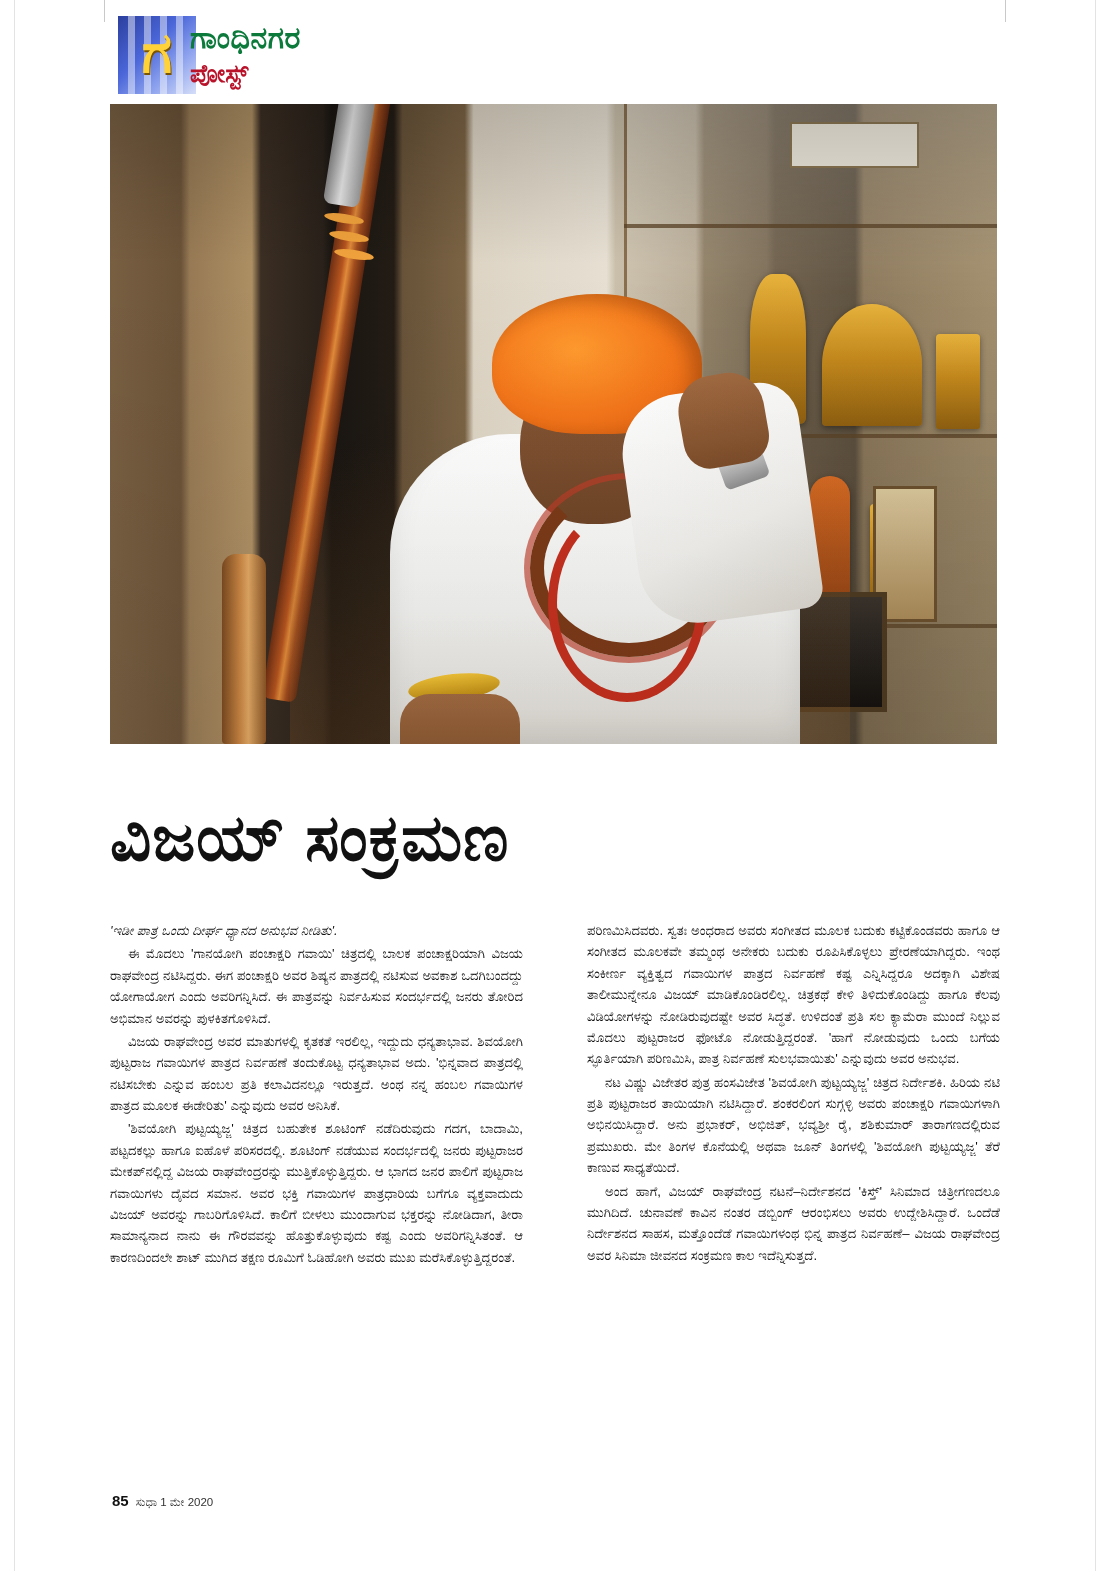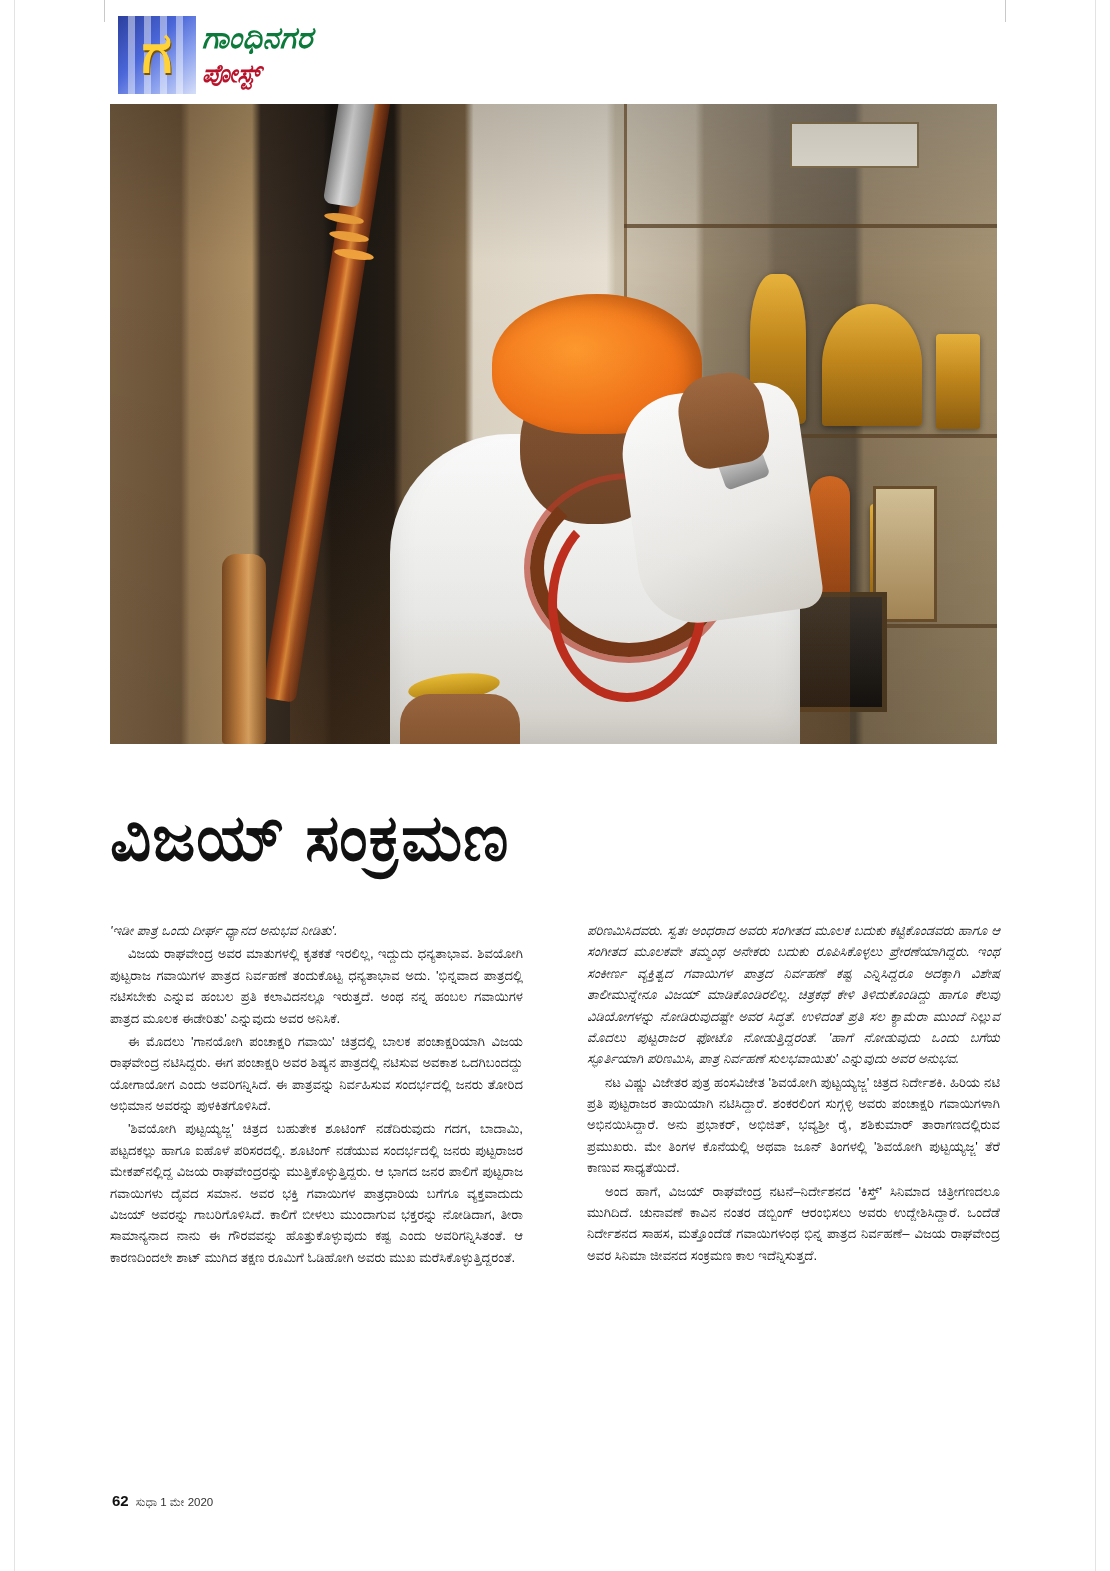--- a/index.html
+++ b/index.html
@@ -68,24 +68,23 @@
     transform: translate(-50%,-50%);
     color: #ffd23a;
     font-size: 56px;
     font-weight: bold;
     font-family: "Liberation Serif", serif;
     text-shadow: 1px 2px 0 #7a5400;
     line-height: 1;
   }
   .logo-text {
     position: absolute;
-    left: 92px;
+    left: 80px;
     top: 14px;
     width: 210px;
-    font-style: italic;
   }
   .logo-text .line1 {
     color: #0b7a3b;
     font-size: 30px;
     font-weight: bold;
     letter-spacing: 0.5px;
     line-height: 1.05;
     white-space: nowrap;
   }
   .logo-text .line2 {
@@ -355,21 +354,20 @@
   .col p {
     margin: 0 0 2px 0;
     font-size: 13.2px;
     line-height: 1.62;
     color: #111111;
     text-align: justify;
     text-indent: 18px;
   }
   .col p.no-indent {
     text-indent: 0;
-    font-style: italic;
   }
   .col p.lead {
     text-indent: 0;
     font-style: italic;
   }
 
   
   .footer {
     position: absolute;
     left: 112px;
@@ -450,29 +448,29 @@
       <div class="hand2"></div>
     </div>
     <div class="overlay-shadow"></div>
   </div>
 
   <h1 class="headline">ವಿಜಯ್ ಸಂಕ್ರಮಣ</h1>
 
   <div class="columns">
     <div class="col">
       <p class="lead">'ಇಡೀ ಪಾತ್ರ ಒಂದು ದೀರ್ಘ ಧ್ಯಾನದ ಅನುಭವ ನೀಡಿತು'.</p>
+      <p>ಈ ಮೊದಲು 'ಗಾನಯೋಗಿ ಪಂಚಾಕ್ಷರಿ ಗವಾಯಿ' ಚಿತ್ರದಲ್ಲಿ ಬಾಲಕ ಪಂಚಾಕ್ಷರಿಯಾಗಿ ವಿಜಯ ರಾಘವೇಂದ್ರ ನಟಿಸಿದ್ದರು. ಈಗ ಪಂಚಾಕ್ಷರಿ ಅವರ ಶಿಷ್ಯನ ಪಾತ್ರದಲ್ಲಿ ನಟಿಸುವ ಅವಕಾಶ ಒದಗಿಬಂದದ್ದು ಯೋಗಾಯೋಗ ಎಂದು ಅವರಿಗನ್ನಿಸಿದೆ. ಈ ಪಾತ್ರವನ್ನು ನಿರ್ವಹಿಸುವ ಸಂದರ್ಭದಲ್ಲಿ ಜನರು ತೋರಿದ ಅಭಿಮಾನ ಅವರನ್ನು ಪುಳಕಿತಗೊಳಿಸಿದೆ.</p>
       <p>ವಿಜಯ ರಾಘವೇಂದ್ರ ಅವರ ಮಾತುಗಳಲ್ಲಿ ಕೃತಕತೆ ಇರಲಿಲ್ಲ, ಇದ್ದುದು ಧನ್ಯತಾಭಾವ. ಶಿವಯೋಗಿ ಪುಟ್ಟರಾಜ ಗವಾಯಿಗಳ ಪಾತ್ರದ ನಿರ್ವಹಣೆ ತಂದುಕೊಟ್ಟ ಧನ್ಯತಾಭಾವ ಅದು. 'ಭಿನ್ನವಾದ ಪಾತ್ರದಲ್ಲಿ ನಟಿಸಬೇಕು ಎನ್ನುವ ಹಂಬಲ ಪ್ರತಿ ಕಲಾವಿದನಲ್ಲೂ ಇರುತ್ತದೆ. ಅಂಥ ನನ್ನ ಹಂಬಲ ಗವಾಯಿಗಳ ಪಾತ್ರದ ಮೂಲಕ ಈಡೇರಿತು' ಎನ್ನುವುದು ಅವರ ಅನಿಸಿಕೆ.</p>
-      <p>ಈ ಮೊದಲು 'ಗಾನಯೋಗಿ ಪಂಚಾಕ್ಷರಿ ಗವಾಯಿ' ಚಿತ್ರದಲ್ಲಿ ಬಾಲಕ ಪಂಚಾಕ್ಷರಿಯಾಗಿ ವಿಜಯ ರಾಘವೇಂದ್ರ ನಟಿಸಿದ್ದರು. ಈಗ ಪಂಚಾಕ್ಷರಿ ಅವರ ಶಿಷ್ಯನ ಪಾತ್ರದಲ್ಲಿ ನಟಿಸುವ ಅವಕಾಶ ಒದಗಿಬಂದದ್ದು ಯೋಗಾಯೋಗ ಎಂದು ಅವರಿಗನ್ನಿಸಿದೆ. ಈ ಪಾತ್ರವನ್ನು ನಿರ್ವಹಿಸುವ ಸಂದರ್ಭದಲ್ಲಿ ಜನರು ತೋರಿದ ಅಭಿಮಾನ ಅವರನ್ನು ಪುಳಕಿತಗೊಳಿಸಿದೆ.</p>
       <p>'ಶಿವಯೋಗಿ ಪುಟ್ಟಯ್ಯಜ್ಜ' ಚಿತ್ರದ ಬಹುತೇಕ ಶೂಟಿಂಗ್ ನಡೆದಿರುವುದು ಗದಗ, ಬಾದಾಮಿ, ಪಟ್ಟದಕಲ್ಲು ಹಾಗೂ ಐಹೊಳೆ ಪರಿಸರದಲ್ಲಿ. ಶೂಟಿಂಗ್ ನಡೆಯುವ ಸಂದರ್ಭದಲ್ಲಿ ಜನರು ಪುಟ್ಟರಾಜರ ಮೇಕಪ್‌ನಲ್ಲಿದ್ದ ವಿಜಯ ರಾಘವೇಂದ್ರರನ್ನು ಮುತ್ತಿಕೊಳ್ಳುತ್ತಿದ್ದರು. ಆ ಭಾಗದ ಜನರ ಪಾಲಿಗೆ ಪುಟ್ಟರಾಜ ಗವಾಯಿಗಳು ದೈವದ ಸಮಾನ. ಅವರ ಭಕ್ತಿ ಗವಾಯಿಗಳ ಪಾತ್ರಧಾರಿಯ ಬಗೆಗೂ ವ್ಯಕ್ತವಾದುದು ವಿಜಯ್ ಅವರನ್ನು ಗಾಬರಿಗೊಳಿಸಿದೆ. ಕಾಲಿಗೆ ಬೀಳಲು ಮುಂದಾಗುವ ಭಕ್ತರನ್ನು ನೋಡಿದಾಗ, ತೀರಾ ಸಾಮಾನ್ಯನಾದ ನಾನು ಈ ಗೌರವವನ್ನು ಹೊತ್ತುಕೊಳ್ಳುವುದು ಕಷ್ಟ ಎಂದು ಅವರಿಗನ್ನಿಸಿತಂತೆ. ಆ ಕಾರಣದಿಂದಲೇ ಶಾಟ್ ಮುಗಿದ ತಕ್ಷಣ ರೂಮಿಗೆ ಓಡಿಹೋಗಿ ಅವರು ಮುಖ ಮರೆಸಿಕೊಳ್ಳುತ್ತಿದ್ದರಂತೆ.</p>
     </div>
     <div class="col">
       <p class="no-indent">ಪರಿಣಮಿಸಿದವರು. ಸ್ವತಃ ಅಂಧರಾದ ಅವರು ಸಂಗೀತದ ಮೂಲಕ ಬದುಕು ಕಟ್ಟಿಕೊಂಡವರು ಹಾಗೂ ಆ ಸಂಗೀತದ ಮೂಲಕವೇ ತಮ್ಮಂಥ ಅನೇಕರು ಬದುಕು ರೂಪಿಸಿಕೊಳ್ಳಲು ಪ್ರೇರಣೆಯಾಗಿದ್ದರು. ಇಂಥ ಸಂಕೀರ್ಣ ವ್ಯಕ್ತಿತ್ವದ ಗವಾಯಿಗಳ ಪಾತ್ರದ ನಿರ್ವಹಣೆ ಕಷ್ಟ ಎನ್ನಿಸಿದ್ದರೂ ಅದಕ್ಕಾಗಿ ವಿಶೇಷ ತಾಲೀಮುನ್ನೇನೂ ವಿಜಯ್ ಮಾಡಿಕೊಂಡಿರಲಿಲ್ಲ. ಚಿತ್ರಕಥೆ ಕೇಳಿ ತಿಳಿದುಕೊಂಡಿದ್ದು ಹಾಗೂ ಕೆಲವು ವಿಡಿಯೋಗಳನ್ನು ನೋಡಿರುವುದಷ್ಟೇ ಅವರ ಸಿದ್ಧತೆ. ಉಳಿದಂತೆ ಪ್ರತಿ ಸಲ ಕ್ಯಾಮೆರಾ ಮುಂದೆ ನಿಲ್ಲುವ ಮೊದಲು ಪುಟ್ಟರಾಜರ ಫೋಟೊ ನೋಡುತ್ತಿದ್ದರಂತೆ. 'ಹಾಗೆ ನೋಡುವುದು ಒಂದು ಬಗೆಯ ಸ್ಫೂರ್ತಿಯಾಗಿ ಪರಿಣಮಿಸಿ, ಪಾತ್ರ ನಿರ್ವಹಣೆ ಸುಲಭವಾಯಿತು' ಎನ್ನುವುದು ಅವರ ಅನುಭವ.</p>
       <p>ನಟ ವಿಷ್ಣು ವಿಜೇತರ ಪುತ್ರ ಹಂಸವಿಜೇತ 'ಶಿವಯೋಗಿ ಪುಟ್ಟಯ್ಯಜ್ಜ' ಚಿತ್ರದ ನಿರ್ದೇಶಕಿ. ಹಿರಿಯ ನಟಿ ಪ್ರತಿ ಪುಟ್ಟರಾಜರ ತಾಯಿಯಾಗಿ ನಟಿಸಿದ್ದಾರೆ. ಶಂಕರಲಿಂಗ ಸುಗ್ಗಳ್ಳಿ ಅವರು ಪಂಚಾಕ್ಷರಿ ಗವಾಯಿಗಳಾಗಿ ಅಭಿನಯಿಸಿದ್ದಾರೆ. ಅನು ಪ್ರಭಾಕರ್, ಅಭಿಜಿತ್, ಭವ್ಯಶ್ರೀ ರೈ, ಶಶಿಕುಮಾರ್ ತಾರಾಗಣದಲ್ಲಿರುವ ಪ್ರಮುಖರು. ಮೇ ತಿಂಗಳ ಕೊನೆಯಲ್ಲಿ ಅಥವಾ ಜೂನ್ ತಿಂಗಳಲ್ಲಿ 'ಶಿವಯೋಗಿ ಪುಟ್ಟಯ್ಯಜ್ಜ' ತೆರೆ ಕಾಣುವ ಸಾಧ್ಯತೆಯಿದೆ.</p>
       <p>ಅಂದ ಹಾಗೆ, ವಿಜಯ್ ರಾಘವೇಂದ್ರ ನಟನೆ–ನಿರ್ದೇಶನದ 'ಕಿಸ್ತ್' ಸಿನಿಮಾದ ಚಿತ್ರೀಗಣದಲೂ ಮುಗಿದಿದೆ. ಚುನಾವಣೆ ಕಾವಿನ ನಂತರ ಡಬ್ಬಿಂಗ್ ಆರಂಭಿಸಲು ಅವರು ಉದ್ದೇಶಿಸಿದ್ದಾರೆ. ಒಂದೆಡೆ ನಿರ್ದೇಶನದ ಸಾಹಸ, ಮತ್ತೊಂದೆಡೆ ಗವಾಯಿಗಳಂಥ ಭಿನ್ನ ಪಾತ್ರದ ನಿರ್ವಹಣೆ– ವಿಜಯ ರಾಘವೇಂದ್ರ ಅವರ ಸಿನಿಮಾ ಜೀವನದ ಸಂಕ್ರಮಣ ಕಾಲ ಇದೆನ್ನಿಸುತ್ತದೆ.</p>
     </div>
   </div>
 
   <div class="footer">
-    <span class="pageno">62</span>
+    <span class="pageno">85</span>
     <span class="issue">ಸುಧಾ 1 ಮೇ 2020</span>
   </div>
 
 </div>
 
 </body></html>

